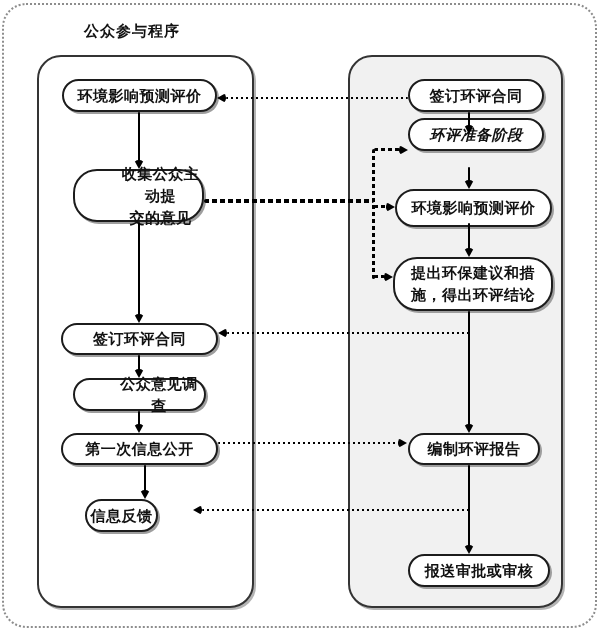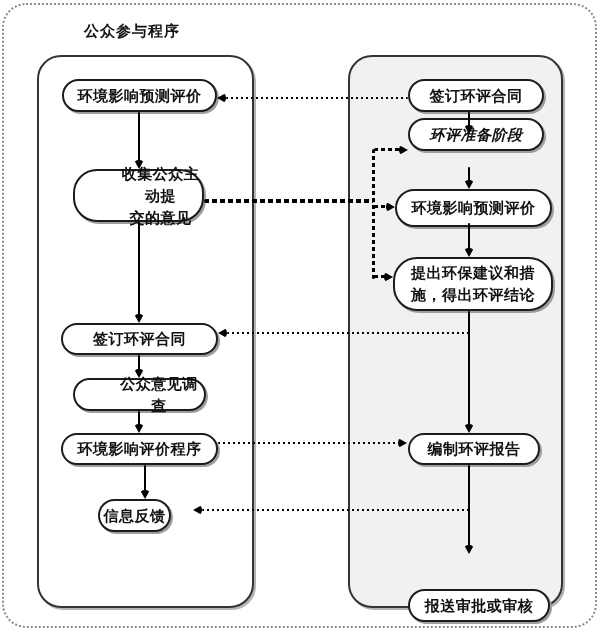--- a/index.html
+++ b/index.html
@@ -58,30 +58,30 @@
   <div class="col-title title-left">公众参与程序</div>
 
   <div class="panel panel-left"></div>
   <div class="panel panel-right"></div>
 
   <div class="node" style="left:62px;top:79px;width:155px;height:33px;">环境影响预测评价</div>
   <div class="node" style="left:73px;top:169px;width:131px;height:53px;padding-left:44px;">收集公众主动提
 交的意见</div>
   <div class="node" style="left:61px;top:323px;width:157px;height:32px;">签订环评合同</div>
   <div class="node" style="left:73px;top:378px;width:133px;height:33px;padding-left:39px;">公众意见调查</div>
-  <div class="node" style="left:61px;top:433px;width:157px;height:32px;">环境影响评价程序</div>
-  <div class="node" style="left:98px;top:499px;width:73px;height:33px;">信息反馈</div>
+  <div class="node" style="left:61px;top:433px;width:157px;height:32px;">第一次信息公开</div>
+  <div class="node" style="left:85px;top:499px;width:73px;height:33px;">信息反馈</div>
 
   <div class="node" style="left:408px;top:79px;width:136px;height:33px;">签订环评合同</div>
   <div class="node" style="left:408px;top:118px;width:136px;height:33px;font-style:italic;">环评准备阶段</div>
   <div class="node" style="left:395px;top:189px;width:157px;height:38px;">环境影响预测评价</div>
   <div class="node" style="left:393px;top:257px;width:160px;height:54px;">提出环保建议和措
 施，得出环评结论</div>
   <div class="node" style="left:408px;top:433px;width:132px;height:32px;">编制环评报告</div>
-  <div class="node" style="left:408px;top:554px;width:142px;height:33px;margin-top:35px;">报送审批或审核</div>
+  <div class="node" style="left:408px;top:554px;width:142px;height:33px;">报送审批或审核</div>
 
   <div class="vline" style="left:138px;top:112px;height:49px;"></div>
   <div class="tri-down" style="left:134px;top:160px;"></div>
 
   <div class="vline" style="left:138px;top:222px;height:93px;"></div>
   <div class="tri-down" style="left:134px;top:314px;"></div>
 
   <div class="vline" style="left:138px;top:355px;height:15px;"></div>
   <div class="tri-down" style="left:134px;top:369px;"></div>
 

